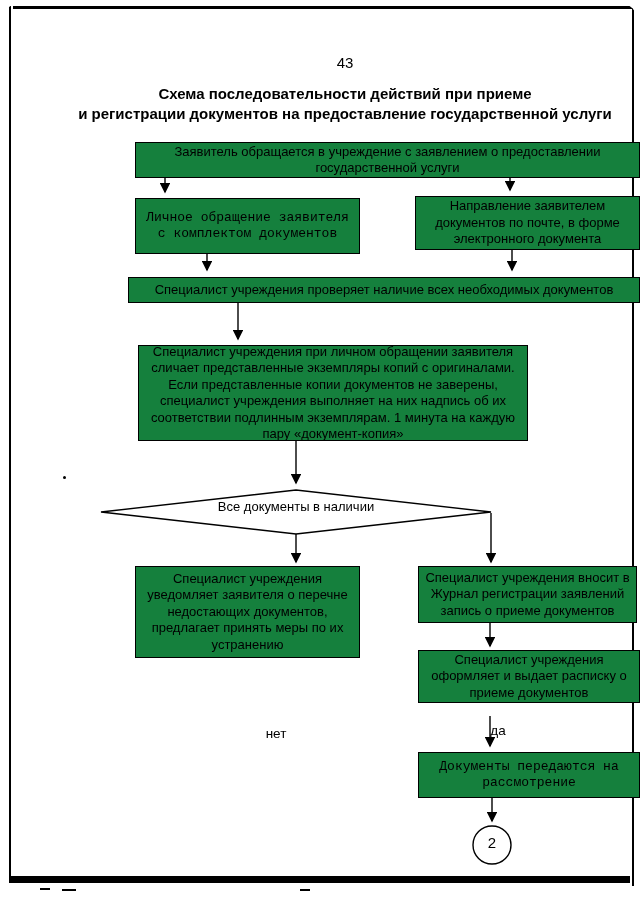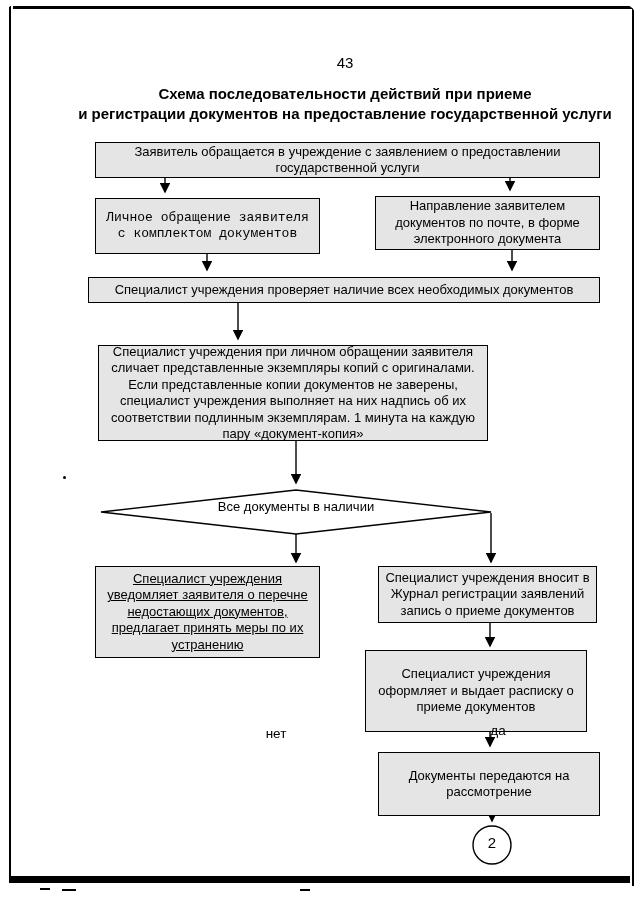--- a/index.html
+++ b/index.html
@@ -19,26 +19,27 @@
     position: absolute; left: 320px; top: 54px; width: 50px;
     text-align: center; font-size: 15px;
   }
   #title {
     position: absolute; left: 40px; top: 84px; width: 610px;
     text-align: center; font-size: 15px; font-weight: bold; line-height: 1.32;
   }
   .box {
     position: absolute;
     border: 1.4px solid #000;
-    background: #e5e5e5;
+    background: #15803d;
     box-sizing: border-box;
     display: flex; align-items: center; justify-content: center;
     text-align: center;
     font-size: 13px; line-height: 1.27;
     padding: 2px 6px;
+    margin-left: 40px;
   }
   .flow-label {
     position: absolute; font-size: 13.5px; text-align: center; width: 44px;
   }
   #decision-text {
     position: absolute; left: 146px; top: 499px; width: 300px;
     text-align: center; font-size: 13px;
   }
   #connector-text {
     position: absolute; left: 474px; top: 834px; width: 36px;
@@ -97,26 +98,26 @@
   <div class="box" style="left:95px; top:198px; width:225px; height:56px;font-family:Liberation Mono, monospace;">Личное обращение заявителя с комплектом документов</div>
 
   <div class="box" style="left:88px; top:277px; width:512px; height:26px;">Специалист учреждения проверяет наличие всех необходимых документов</div>
 
   <div class="box" style="left:375px; top:196px; width:225px; height:54px;">Направление заявителем документов по почте, в форме электронного документа</div>
 
   <div class="box" style="left:98px; top:345px; width:390px; height:96px;">Специалист учреждения при личном обращении заявителя сличает представленные экземпляры копий с оригиналами. Если представленные копии документов не заверены, специалист учреждения выполняет на них надпись об их соответствии подлинным экземплярам. 1 минута на каждую пару «документ-копия»</div>
 
   <div id="decision-text">Все документы в наличии</div>
 
-  <div class="box" style="left:95px; top:566px; width:225px; height:92px;text-decoration:underline;">Специалист учреждения уведомляет заявителя о перечне недостающих документов, предлагает принять меры по их устранению</div>
+  <div class="box" style="left:95px; top:566px; width:225px; height:92px;">Специалист учреждения уведомляет заявителя о перечне недостающих документов, предлагает принять меры по их устранению</div>
 
   <div class="box" style="left:378px; top:566px; width:219px; height:57px;">Специалист учреждения вносит в Журнал регистрации заявлений запись о приеме документов</div>
 
-  <div class="box" style="left:365px; top:650px; width:222px; height:82px;">Специалист учреждения оформляет и выдает расписку о приеме документов</div>
+  <div class="box" style="left:378px; top:650px; width:222px; height:53px;">Специалист учреждения оформляет и выдает расписку о приеме документов</div>
 
   <div class="flow-label" style="left:254px; top:726px;">нет</div>
   <div class="flow-label" style="left:476px; top:723px;">да</div>
 
-  <div class="box" style="left:378px; top:752px; width:222px; height:64px;">Документы передаются на рассмотрение</div>
+  <div class="box" style="left:378px; top:752px; width:222px; height:46px;font-family:Liberation Mono, monospace;">Документы передаются на рассмотрение</div>
 
   <div id="connector-text">2</div>
 
 </div>
 
 </body></html>

